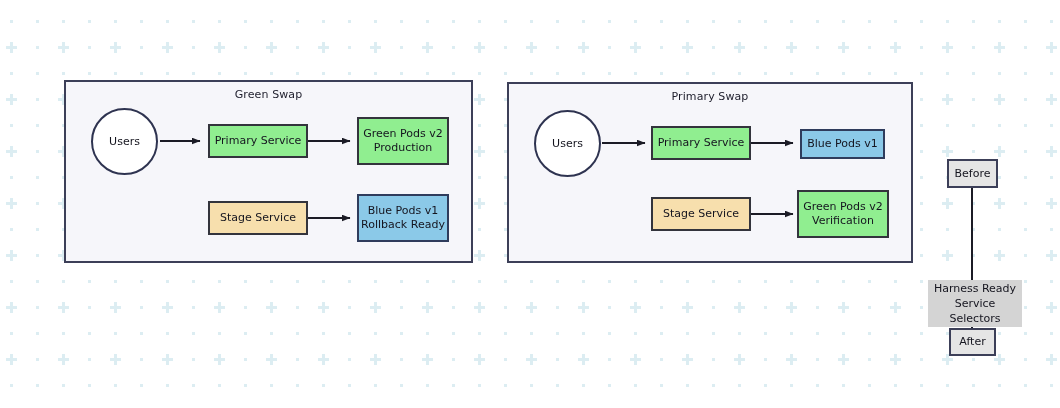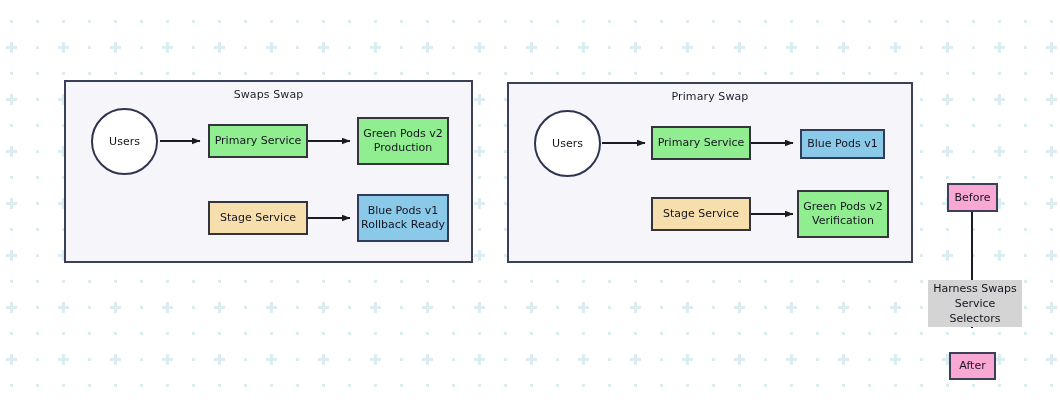--- a/index.html
+++ b/index.html
@@ -86,23 +86,22 @@
     color: #15151f;
     z-index: 4;
   }
   .node.rect {
     border: 2px solid #33343c;
   }
   .node.green { background: #90ee90; }
   .node.blue  { background: #8bc9e8; border-color: #2f3c5c; }
   .node.wheat { background: #f7dfad; border-color: #33343c; }
   .node.plain {
-    background: #f9a8d4;
+    background: #e5e5e5;
     border: 2px solid #3c3f58;
-    margin-top: 24px;
   }
   .node.circle {
     border-radius: 50%;
     background: #ffffff;
     border: 2px solid #2e3350;
   }
   .node .label {
     display: block;
     padding: 0 2px;
     white-space: pre-line;
@@ -916,21 +915,21 @@
     <path class="edge-path" d="M308,218 L350,218" marker-end="url(#arrow)"></path>
 
     <path class="edge-path" d="M602,143 L645,143" marker-end="url(#arrow)"></path>
     <path class="edge-path" d="M751,143 L793,143" marker-end="url(#arrow)"></path>
     <path class="edge-path" d="M751,214 L793,214" marker-end="url(#arrow)"></path>
 
     <path class="edge-path" d="M972,187 L972,328" marker-end="url(#arrow)"></path>
   </svg>
 
   <div class="cluster" style="left:64px; top:80px; width:409px; height:183px;">
-    <div class="cluster-title">Swaps Swap</div>
+    <div class="cluster-title">Green Swap</div>
   </div>
 
   <div class="node circle" style="left:91px; top:108px; width:67px; height:67px;">
     <span class="label">Users</span>
   </div>
 
   <div class="node rect green" style="left:208px; top:124px; width:100px; height:34px;">
     <span class="label">Primary Service</span>
   </div>
 
@@ -970,20 +969,20 @@
 
   <div class="node rect green" style="left:797px; top:190px; width:92px; height:48px;">
     <span class="label">Green Pods v2
 Verification</span>
   </div>
 
   <div class="node rect plain" style="left:947px; top:159px; width:51px; height:29px;">
     <span class="label">Before</span>
   </div>
 
-  <div class="edge-label" style="left:928px; top:280px; width:88px;">Harness Swaps
+  <div class="edge-label" style="left:928px; top:280px; width:88px;">Harness Ready
 Service Selectors</div>
 
   <div class="node rect plain" style="left:949px; top:328px; width:47px; height:28px;">
     <span class="label">After</span>
   </div>
 
 </div>
 
 </body></html>

